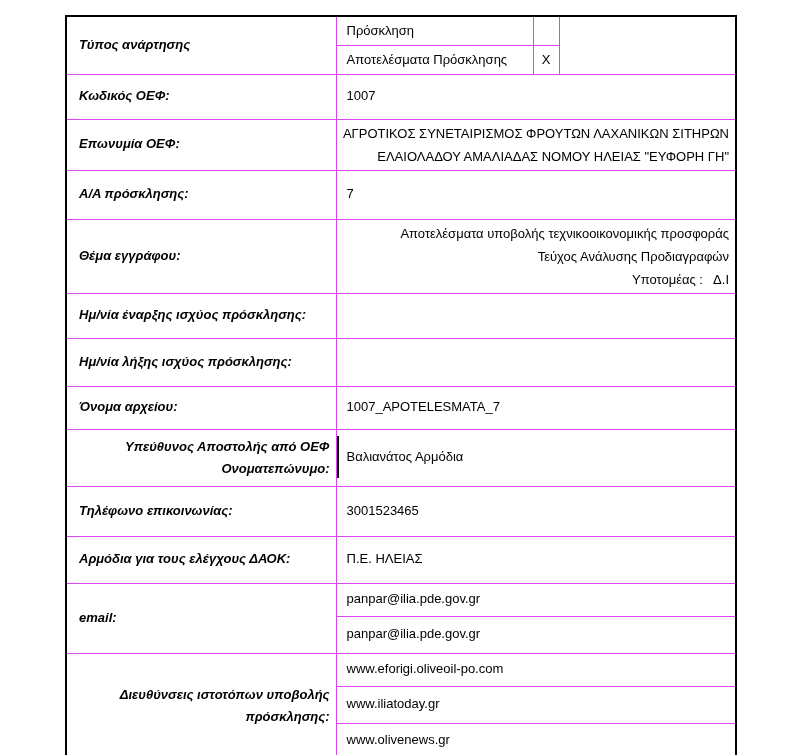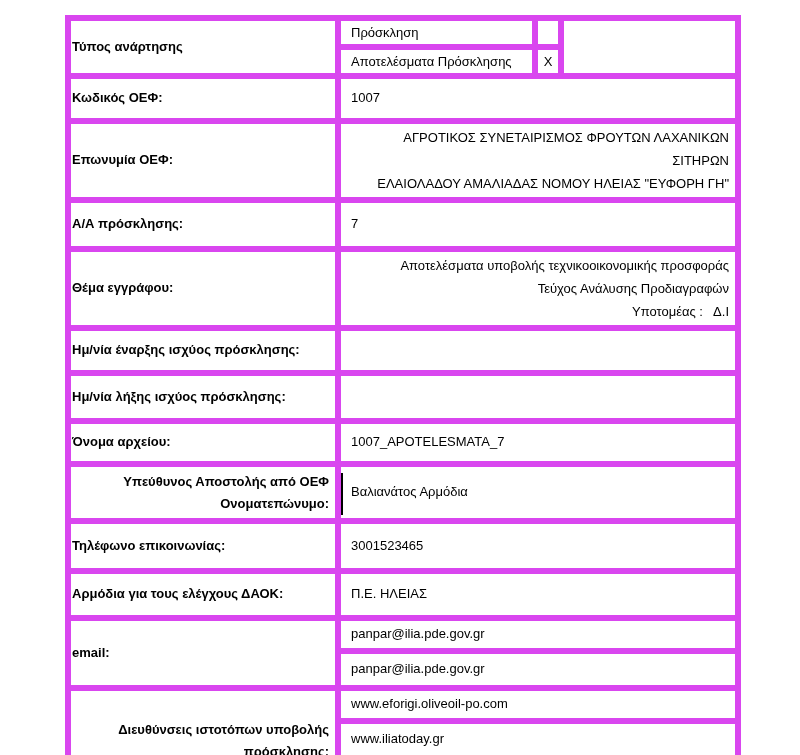--- a/index.html
+++ b/index.html
@@ -15,28 +15,29 @@
     position: absolute;
     left: 65px;
     top: 15px;
     width: 670px;
     border-collapse: collapse;
     table-layout: fixed;
     border: 2px solid #000000;
     font-size: 13px;
   }
   .doc-table td {
-    border: 6px solid #d946ef;
+    border: 1px solid #d946ef;
     overflow: hidden;
     vertical-align: middle;
   }
   td.lbl {
     font-weight: bold;
-    padding: 3px 6px 3px 1px;
+    padding: 3px 6px 3px 12px;
     line-height: 1.3;
+    font-style: italic;
   }
   td.lbl .lbl-line { display: block; line-height: 22px; text-align: right; }
   td.val {
     padding: 2px 8px 2px 10px;
     line-height: 1.25;
     margin-top: 17px;
   }
   td.center { text-align: right; padding: 2px 6px; }
   td.center .val-line { display: block; line-height: 23px; }
   td.mark-cell { text-align: center; padding: 0; }

